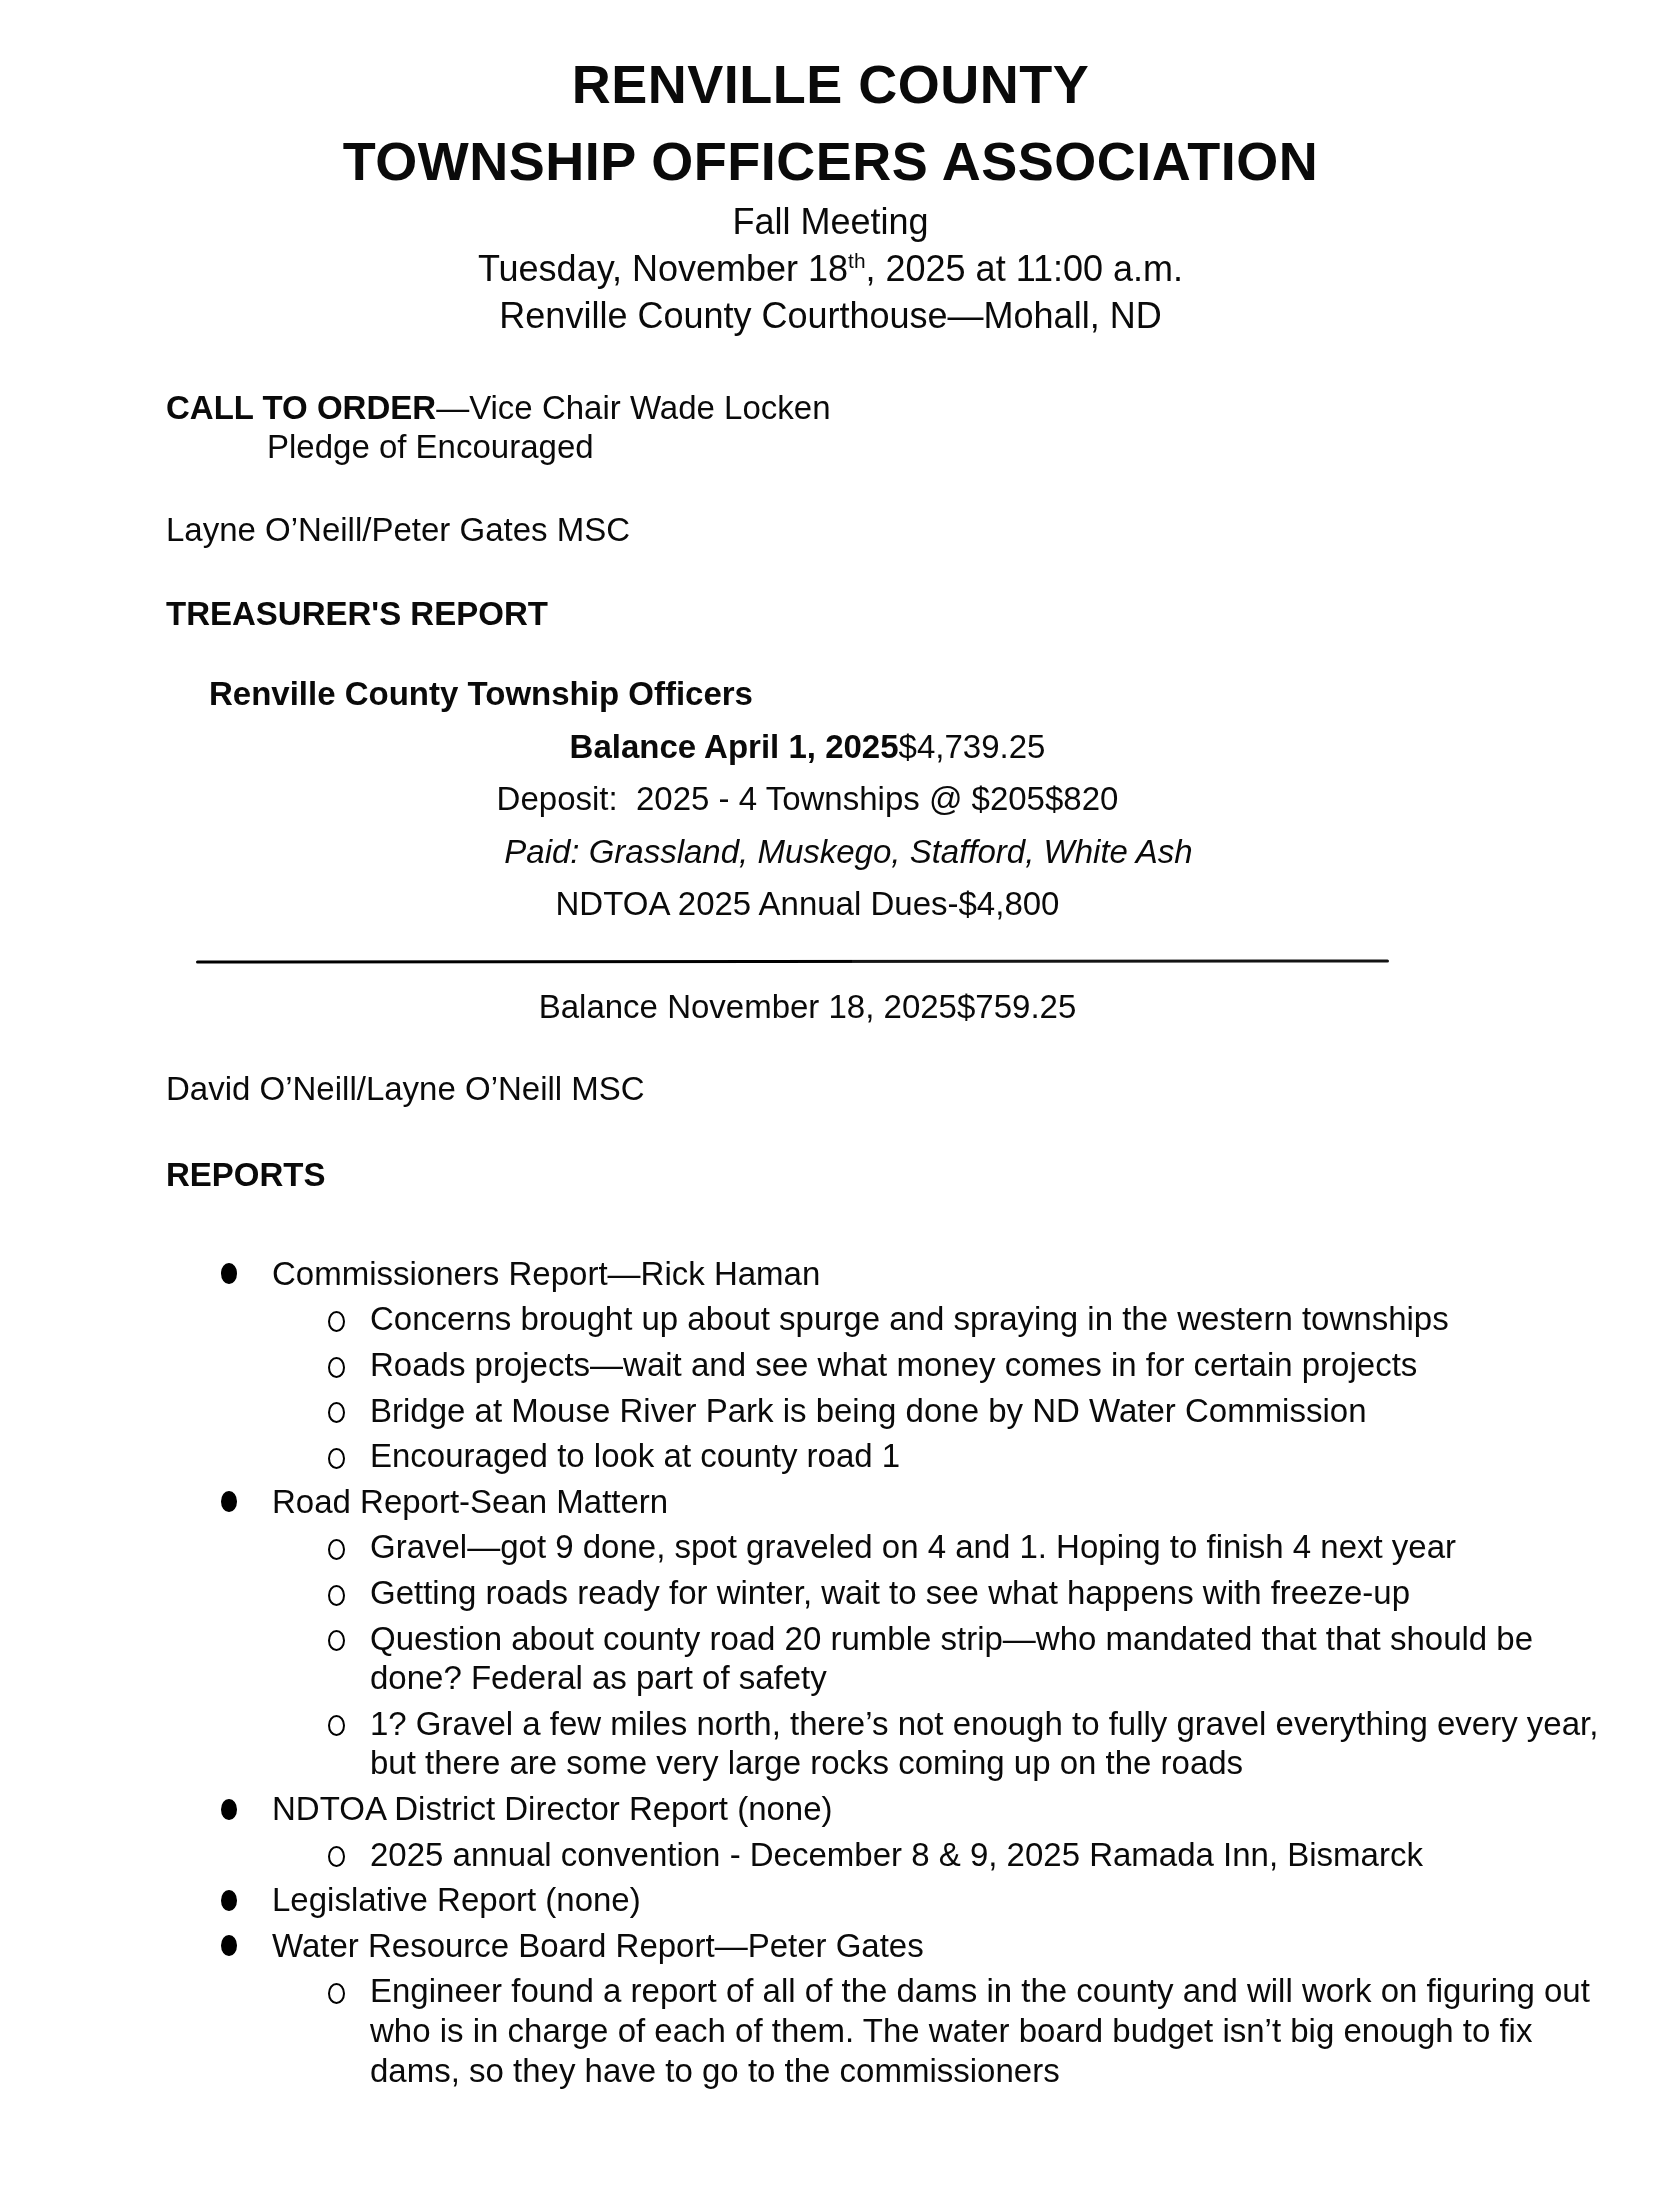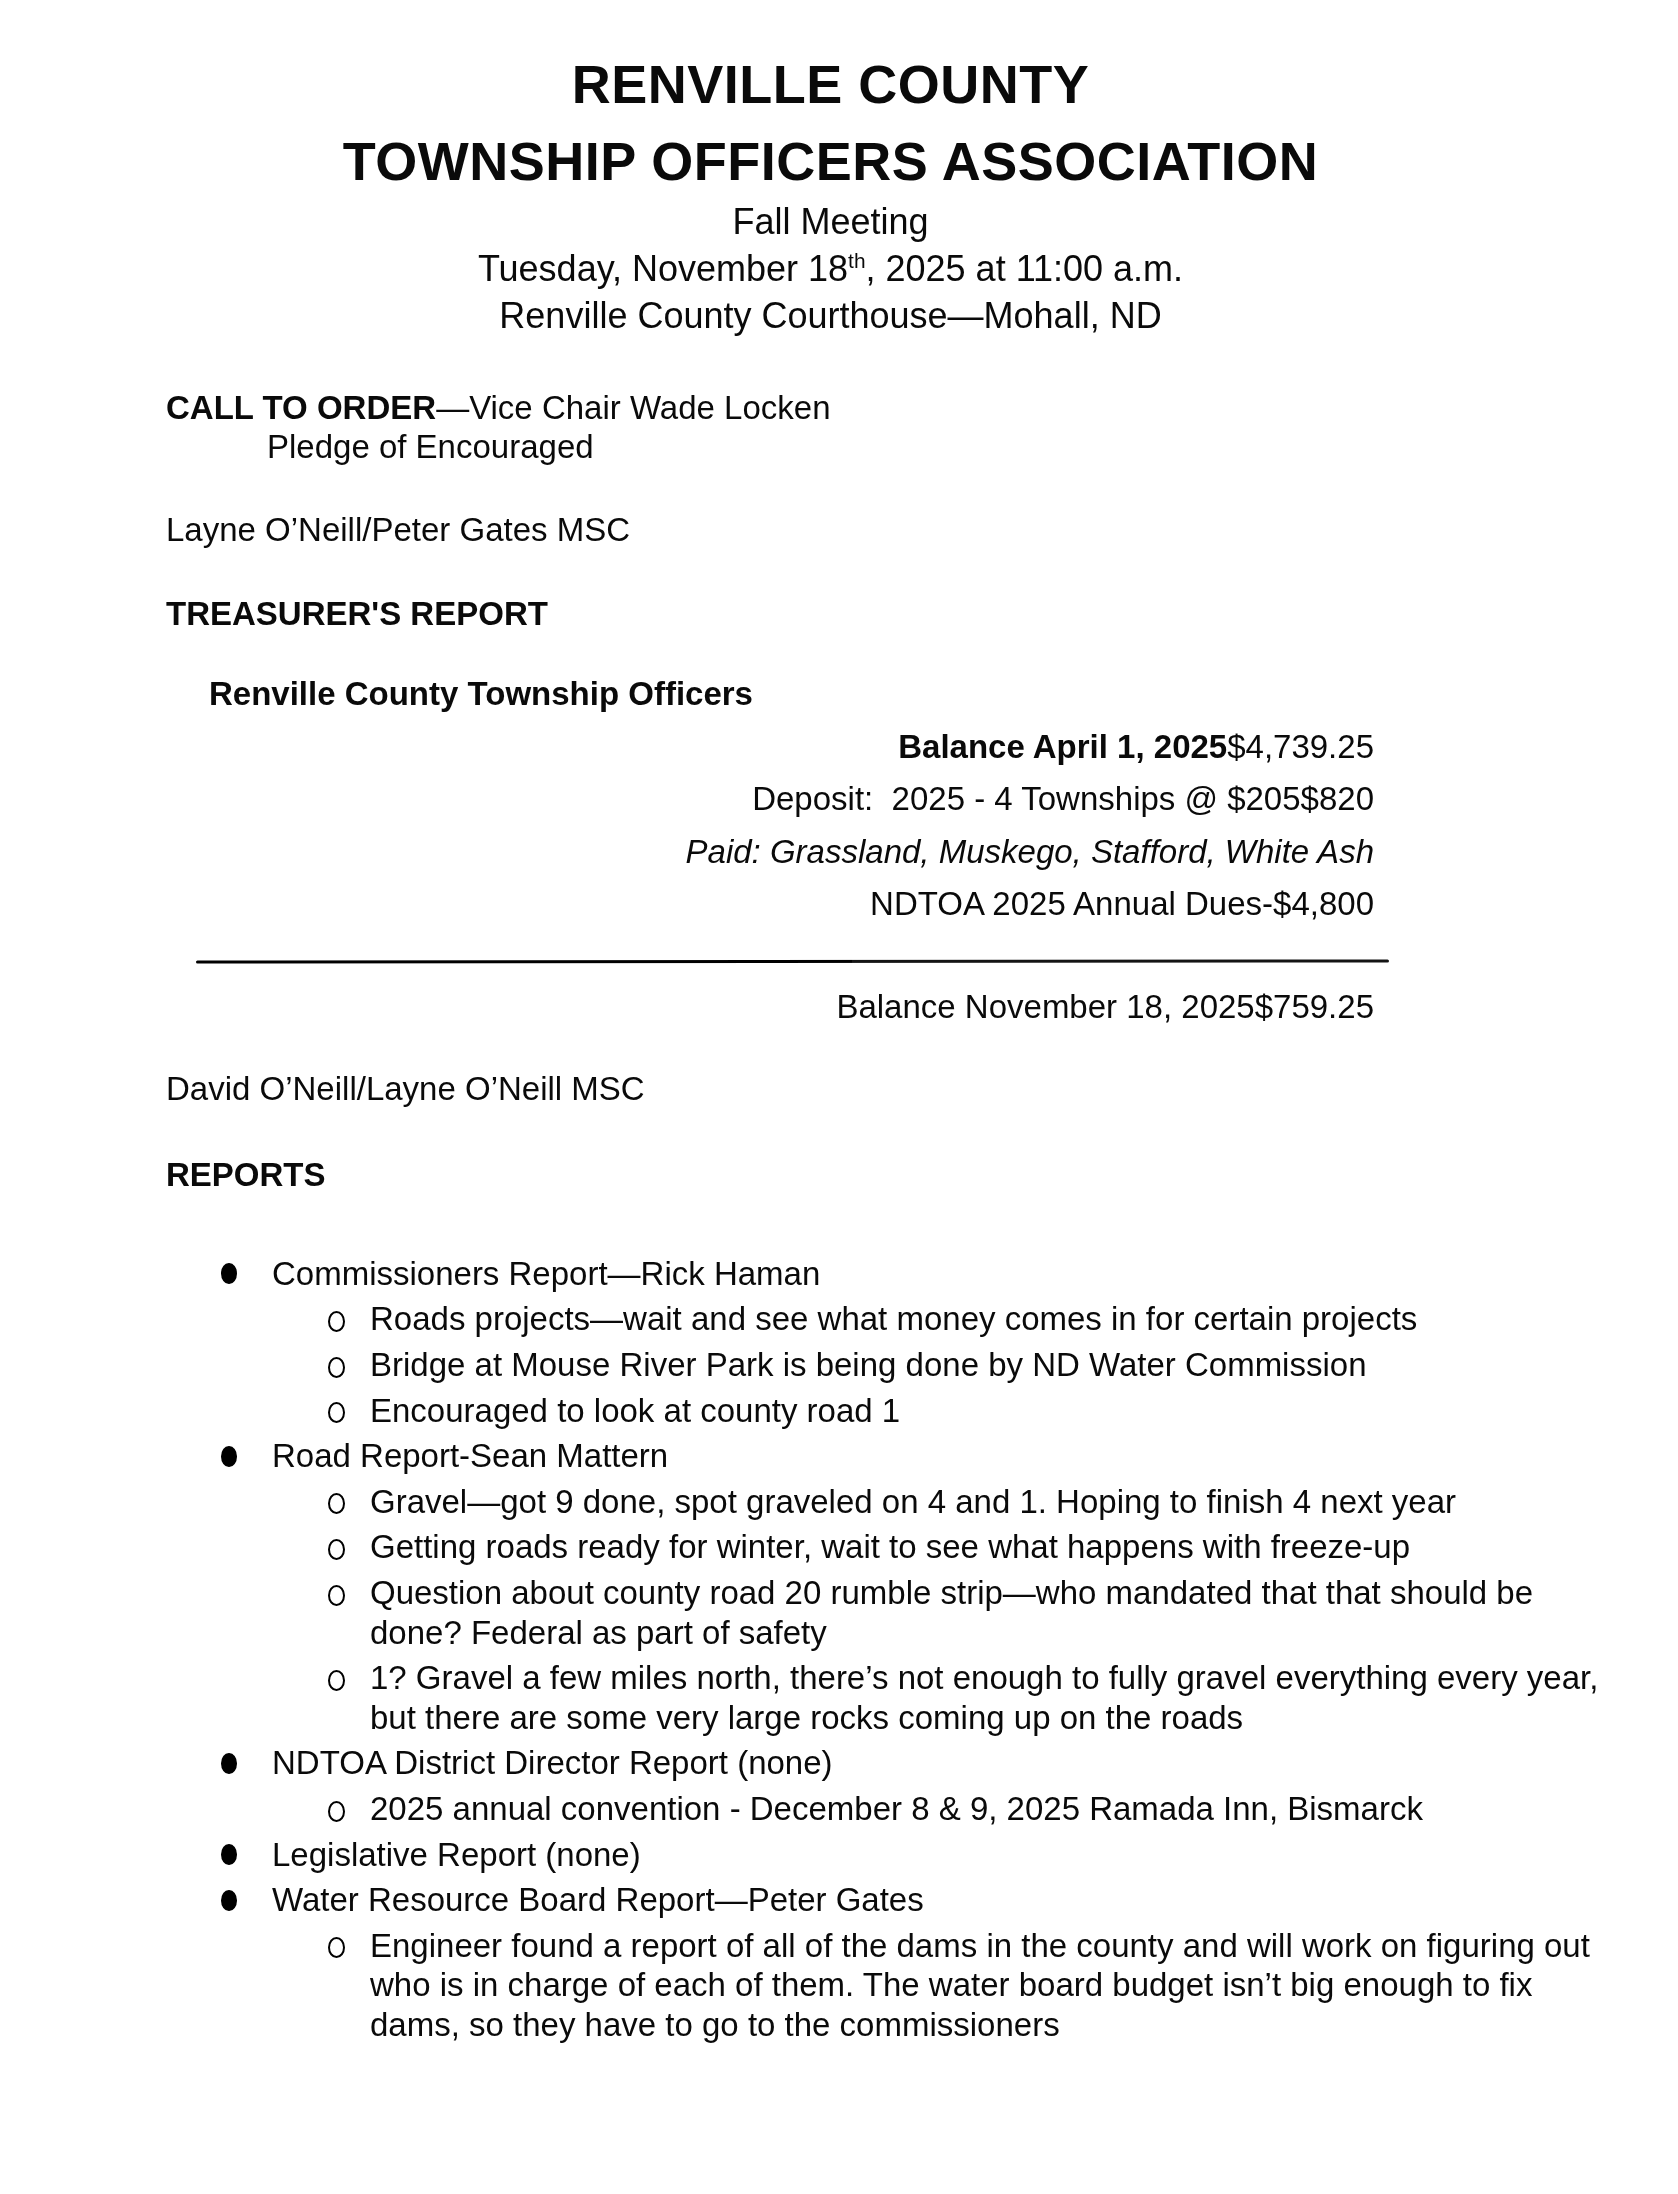--- a/index.html
+++ b/index.html
@@ -21,22 +21,22 @@
   .title{font-size:54px;font-weight:bold;line-height:1.42;letter-spacing:0.5px;}
   .subtitle{font-size:36px;line-height:1.3;}
   .subtitle sup{font-size:0.58em;line-height:0;vertical-align:super;}
   
   .heading{font-weight:bold;}
   .section-call{margin-top:48px;}
   .pledge{margin-left:101px;}
   .section-sec{margin-top:43px;}
   .section-treas{margin-top:44px;}
   .account-title{margin-top:41px;margin-left:43px;font-weight:bold;}
-  .fin-row{display:flex;justify-content:flex-end;align-items:baseline;
-           margin-left:43px;width:1165px;margin-top:13px;}
+  .fin-row{display:flex;justify-content:center;align-items:baseline;
+           margin-left:59px;width:1165px;margin-top:13px;}
   .fin-label{white-space:pre-wrap;}
   .fin-label.bold{font-weight:bold;}
   .fin-row.paid .fin-label{margin-left:82px;font-style:italic;}
   .divider{margin-top:36px;margin-left:30px;width:1193px;height:3px;
            background:linear-gradient(90deg,#000 0 55%,#141414 55% 100%);
            border-radius:1.5px;transform:rotate(-0.06deg);}
   .balance-row{margin-top:24px;}
   .motion-2{margin-top:42px;}
   .section-reports{margin-top:47px;}
   
@@ -104,20 +104,21 @@
 
     <div class="motion-2">David O’Neill/Layne O’Neill MSC</div>
   </div>
 
   <div class="section-reports">
     <div class="heading">REPORTS</div>
 
     <div class="bullets">
 
       <div class="b1"><span class="dot"></span><span>Commissioners Report—Rick Haman</span></div>
+      <div class="b2"><span class="ring"></span><span>Concerns brought up about spurge and spraying in the western townships</span></div>
       <div class="b2"><span class="ring"></span><span>Roads projects—wait and see what money comes in for certain projects</span></div>
       <div class="b2"><span class="ring"></span><span>Bridge at Mouse River Park is being done by ND Water Commission</span></div>
       <div class="b2"><span class="ring"></span><span>Encouraged to look at county road 1</span></div>
 
       <div class="b1"><span class="dot"></span><span>Road Report-Sean Mattern</span></div>
       <div class="b2"><span class="ring"></span><span>Gravel—got 9 done, spot graveled on 4 and 1. Hoping to finish 4 next year</span></div>
       <div class="b2"><span class="ring"></span><span>Getting roads ready for winter, wait to see what happens with freeze-up</span></div>
       <div class="b2"><span class="ring"></span><span>Question about county road 20 rumble strip—who mandated that that should be done? Federal as part of safety</span></div>
       <div class="b2"><span class="ring"></span><span>1? Gravel a few miles north, there’s not enough to fully gravel everything every year, but there are some very large rocks coming up on the roads</span></div>
 

